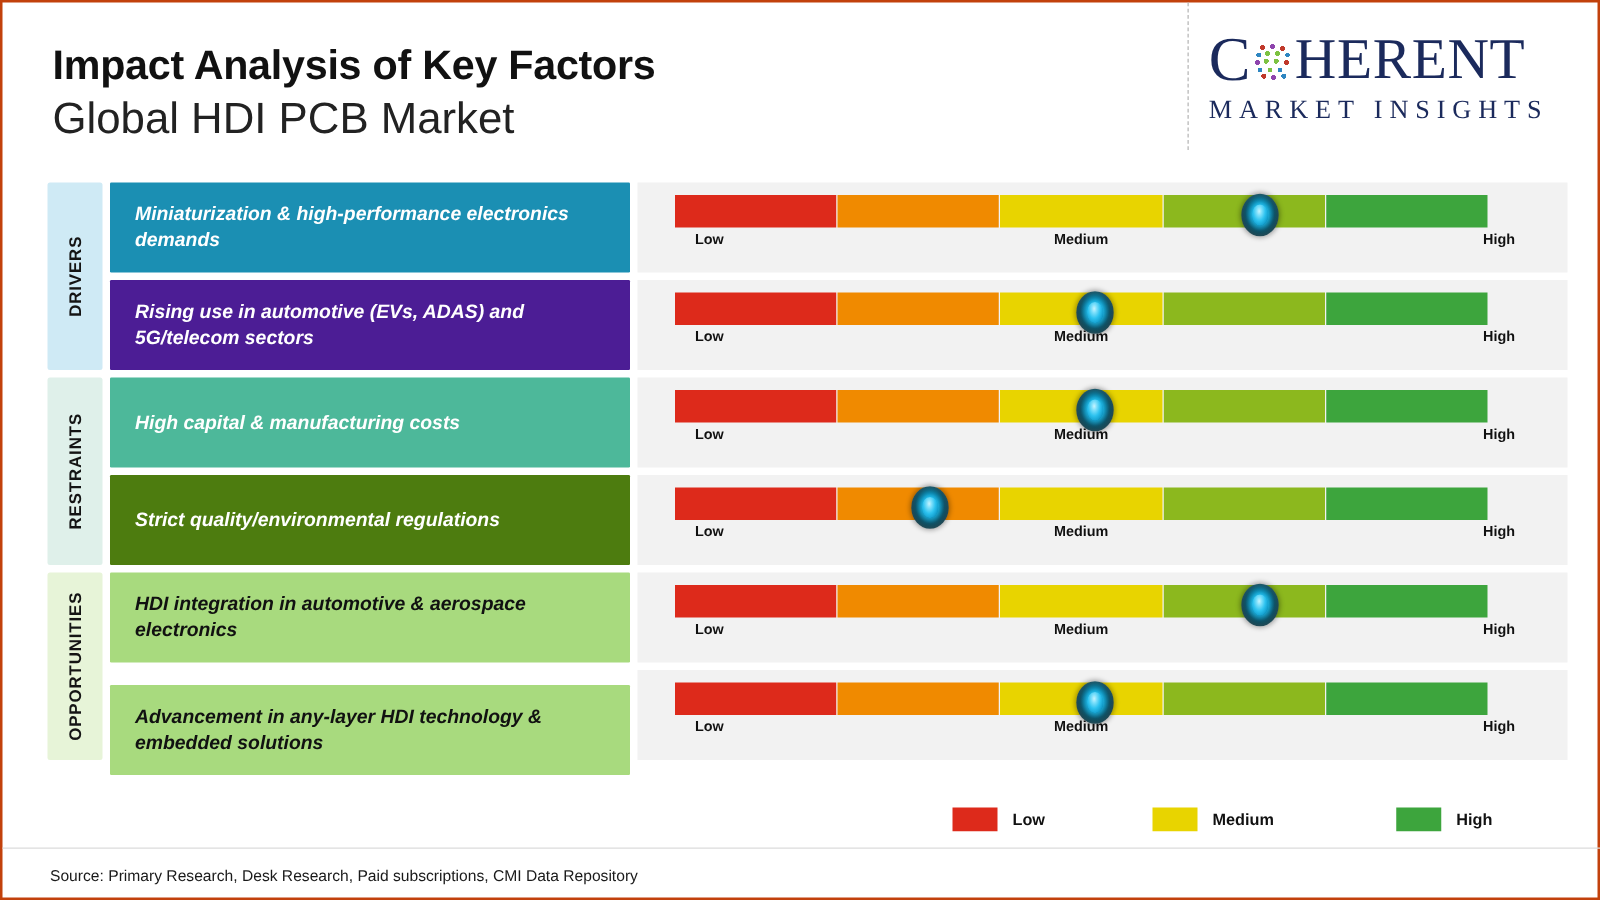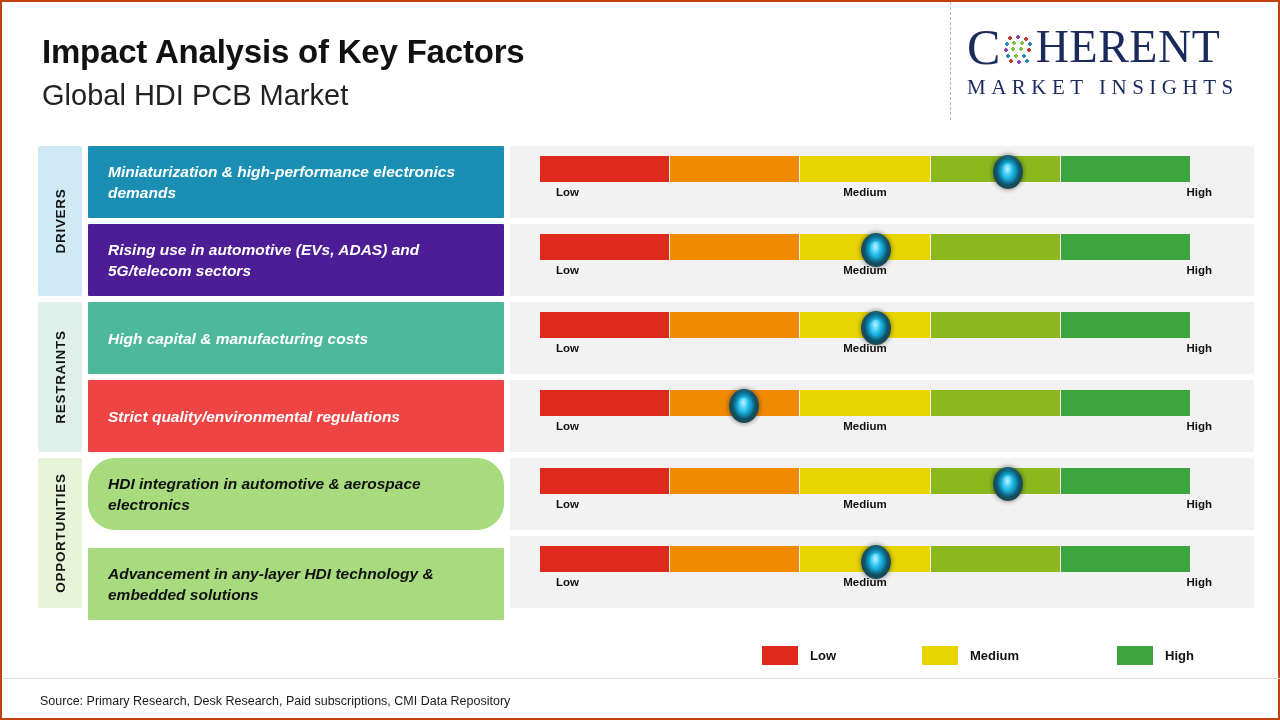--- a/index.html
+++ b/index.html
@@ -40,21 +40,21 @@
   .title-main {
     font-size: 33px;
     font-weight: bold;
     color: #111111;
     letter-spacing: -0.2px;
     line-height: 44px;
     white-space: nowrap;
   }
 
   .title-sub {
-    font-size: 29px;
+    font-size: 35px;
     font-weight: normal;
     color: #222222;
     line-height: 42px;
     white-space: nowrap;
   }
 
   .header-divider {
     position: absolute;
     left: 948px;
     top: 0px;
@@ -376,40 +376,40 @@
         <div class="seg" style="background:#3da53d;"></div>
       </div>
       <div class="marker" style="left:366px;"></div>
       <div class="tick-row">
         <span class="tick low">Low</span>
         <span class="tick medium">Medium</span>
         <span class="tick high">High</span>
       </div>
     </div>
 
-    <div class="factor-box" style="top:240px;height:72px;background:#ef4444;text-align:right;">
+    <div class="factor-box" style="top:240px;height:72px;background:#4d7c0f;text-align:right;">
       <span class="factor-text">Strict quality/environmental regulations</span>
     </div>
     <div class="scale-row" style="top:240px;height:72px;">
       <div class="bar-track">
         <div class="seg" style="background:#dd2a1b;"></div>
         <div class="seg" style="background:#f08a00;"></div>
         <div class="seg" style="background:#e8d400;"></div>
         <div class="seg" style="background:#8cb81e;"></div>
         <div class="seg" style="background:#3da53d;"></div>
       </div>
       <div class="marker" style="left:234px;"></div>
       <div class="tick-row">
         <span class="tick low">Low</span>
         <span class="tick medium">Medium</span>
         <span class="tick high">High</span>
       </div>
     </div>
 
-    <div class="factor-box" style="top:318px;height:72px;background:#a8da7e;border-radius:27px;">
+    <div class="factor-box" style="top:318px;height:72px;background:#a8da7e;">
       <span class="factor-text dark">HDI integration in automotive &amp; aerospace electronics</span>
     </div>
     <div class="scale-row" style="top:318px;height:72px;">
       <div class="bar-track">
         <div class="seg" style="background:#dd2a1b;"></div>
         <div class="seg" style="background:#f08a00;"></div>
         <div class="seg" style="background:#e8d400;"></div>
         <div class="seg" style="background:#8cb81e;"></div>
         <div class="seg" style="background:#3da53d;"></div>
       </div>

